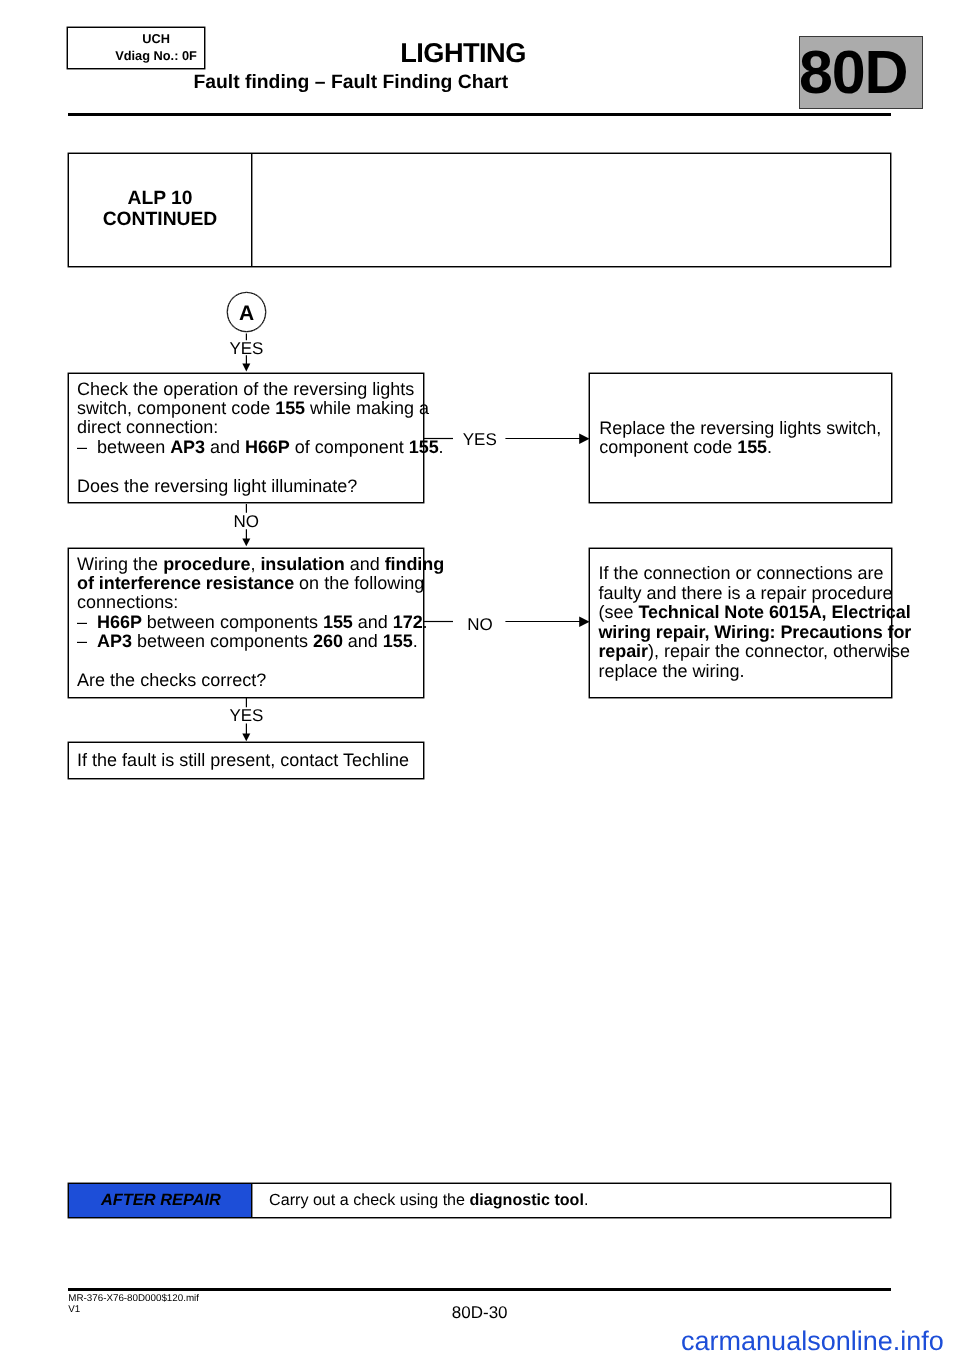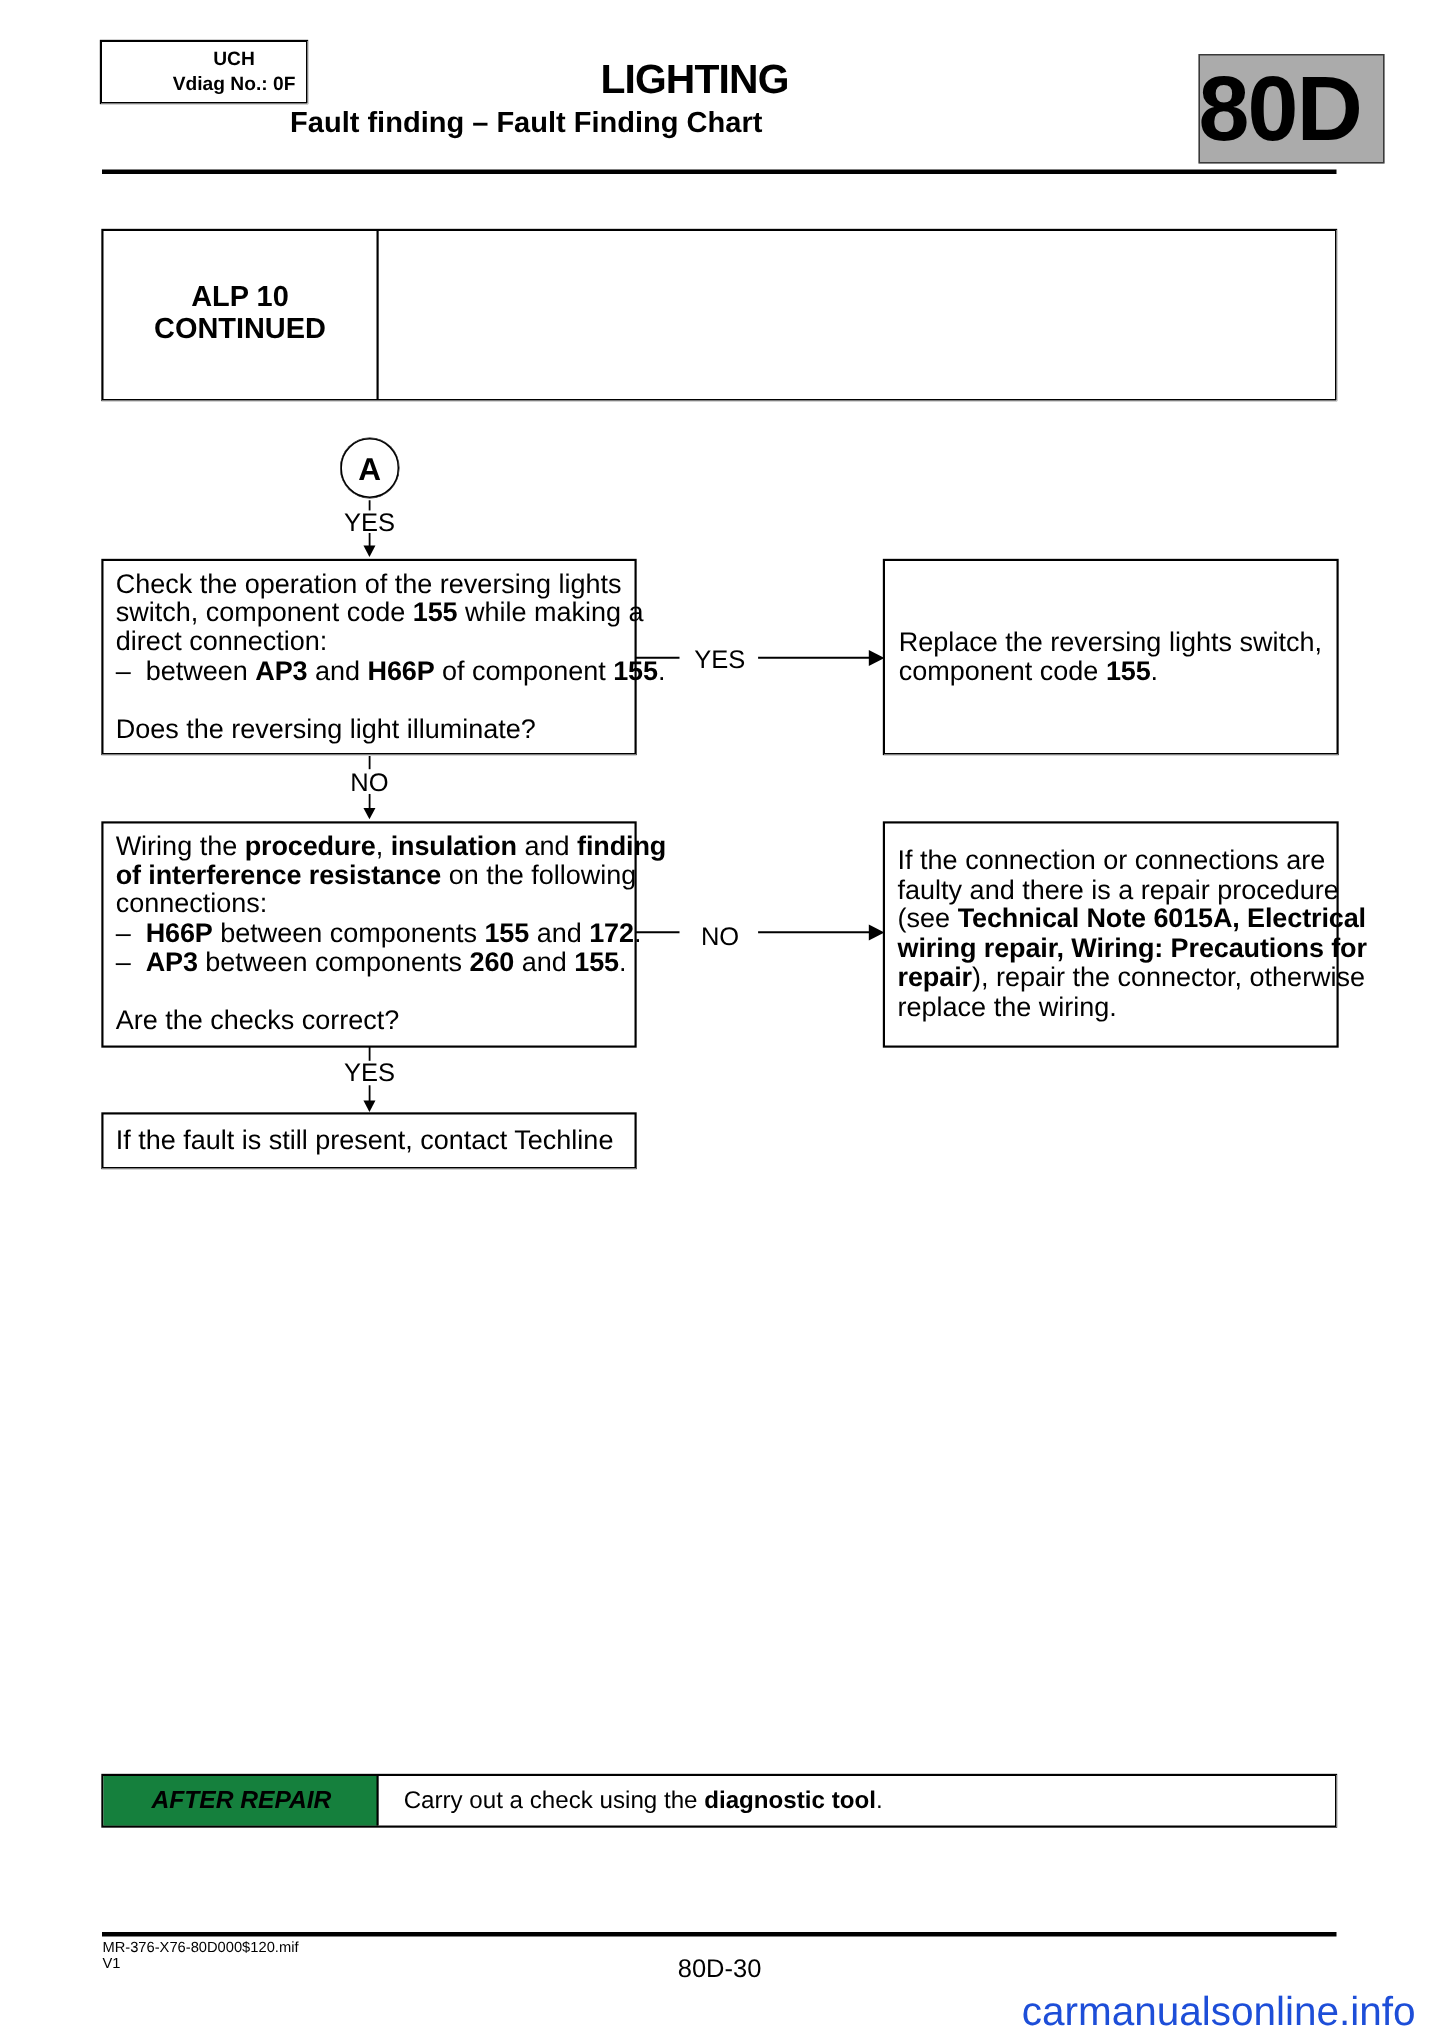--- a/index.html
+++ b/index.html
@@ -49,21 +49,21 @@
   #box2{left:67.6px;top:547.7px;width:356.6px;height:150.1px;}
   #box2r{left:588.9px;top:547.7px;width:303.2px;height:150.1px;}
   #box3{left:67.6px;top:742.2px;width:356.6px;height:36.4px;}
   #box3 .inner{padding:0 0 0 8.5px;}
 
   #flow-svg{left:0;top:0;width:960px;height:1358px;pointer-events:none;}
   .cl{font-family:"Liberation Sans",sans-serif;font-size:17px;fill:#000;}
 
   
   #after-repair{left:68.3px;top:1183.1px;width:822.6px;height:35.2px;border:1px solid #000;box-shadow:0 0 0 0.45px #000;display:flex;}
-  #ar-label{width:182.3px;box-sizing:border-box;text-indent:2px;border-right:1.4px solid #000;box-shadow:0.45px 0 0 #000;background:#15803d;
+  #ar-label{width:182.3px;box-sizing:border-box;text-indent:2px;border-right:1.4px solid #000;box-shadow:0.45px 0 0 #000;background:#1d4ed8;
       display:flex;align-items:center;justify-content:center;
       font-weight:bold;font-style:italic;font-size:16.4px;}
   #ar-text{flex:1;display:flex;align-items:center;padding-left:17.5px;font-size:16.1px;white-space:pre;}
 
   
   #footer-rule{left:67.9px;top:1287.6px;width:823.5px;height:3.1px;background:#000;}
   #footer-left{left:68.3px;top:1292.6px;font-size:9.8px;line-height:11.1px;}
   #page-number{left:389.7px;top:1303px;width:180px;text-align:center;font-size:17px;}
   #watermark{left:681.1px;top:1326px;font-size:27px;color:#1d4ed8;letter-spacing:0px;}
 </style>

